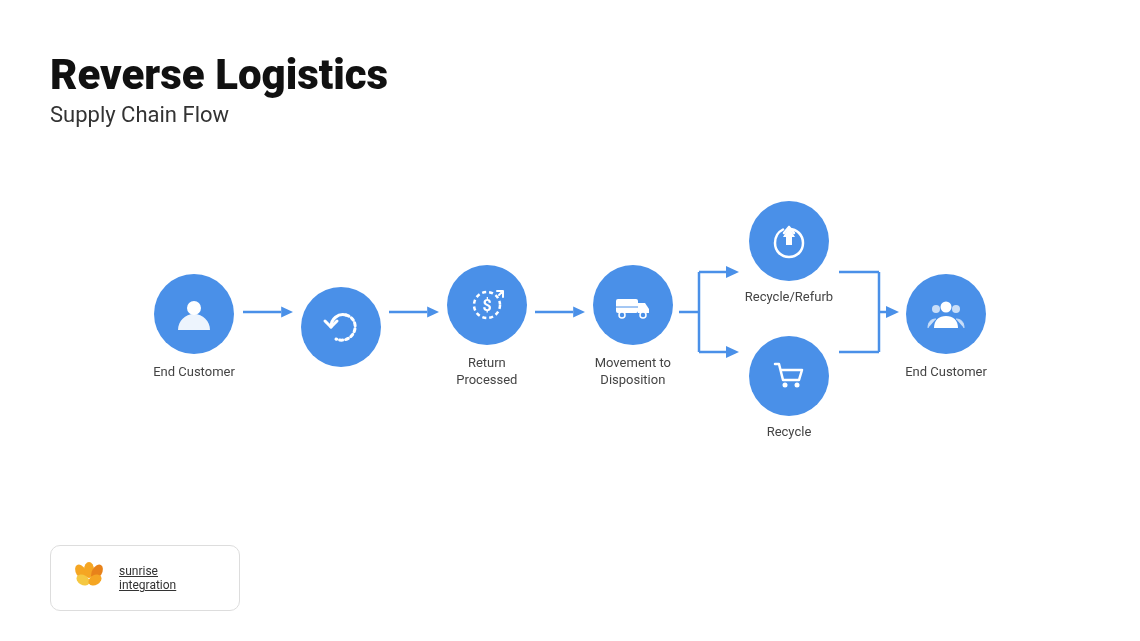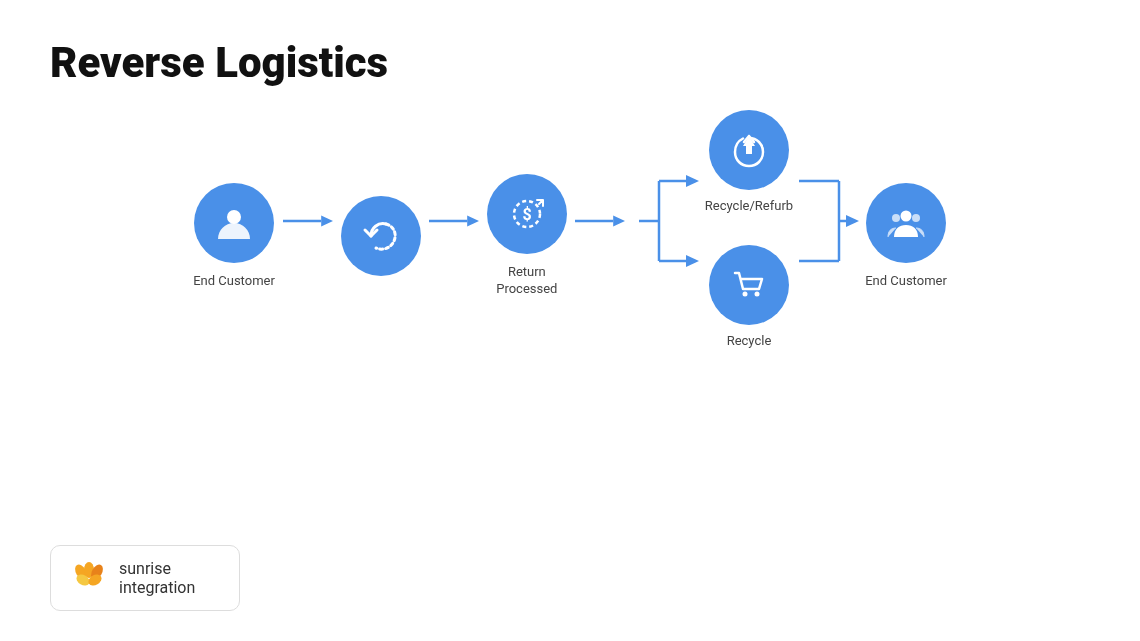--- a/index.html
+++ b/index.html
@@ -8,21 +8,21 @@
       font-family: -apple-system, BlinkMacSystemFont, 'Segoe UI', Roboto, sans-serif;
       width: 1140px;
       height: 641px;
       overflow: hidden;
       position: relative;
     }
     .page {
       width: 1140px;
       height: 641px;
       background: #ffffff;
-      padding: 40px 50px;
+      padding: 52px 50px;
       position: relative;
     }
     .title {
       font-size: 42px;
       font-weight: 900;
       color: #111111;
       line-height: 1.1;
       margin-bottom: 4px;
     }
     .subtitle {
@@ -88,40 +88,42 @@
       display: flex;
       align-items: center;
       gap: 10px;
       width: 190px;
     }
     .logo-icon {
       width: 40px;
       height: 40px;
     }
     .logo-text {
-      font-size: 16px;
+      font-size: 12px;
       color: #333;
       font-weight: 400;
       line-height: 1.2;
+      text-decoration: underline;
     }
     .logo-text span {
       display: block;
     }
     .branch-node {
       display: flex;
       flex-direction: column;
       align-items: center;
       gap: 8px;
     }
   </style>
 </head>
 <body>
 
 <div class="page">
   <h1 class="title">Reverse Logistics</h1>
+  <p class="subtitle">Supply Chain Flow</p>
 
   <div class="flow-container">
 
     <div class="node">
       <div class="circle">
 
         <svg viewBox="0 0 40 40">
           <circle cx="20" cy="14" r="7"></circle>
           <path d="M4 36c0-8.837 7.163-16 16-16s16 7.163 16 16" opacity="0.9"></path>
         </svg>
@@ -166,20 +168,33 @@
       <span class="node-label">Return<br>Processed</span>
     </div>
 
     <div class="arrow">
       <svg width="55" height="20" viewBox="0 0 55 20">
         <line x1="0" y1="10" x2="42" y2="10" stroke="#4a90e8" stroke-width="2.5"></line>
         <polygon points="42,4 55,10 42,16" fill="#4a90e8"></polygon>
       </svg>
     </div>
 
+    <div class="node">
+      <div class="circle">
+
+        <svg viewBox="0 0 40 40">
+          <rect x="3" y="14" width="22" height="14" rx="2" fill="white"></rect>
+          <path d="M25 18 L32 18 L36 24 L36 28 L25 28 Z" fill="white"></path>
+          <circle cx="9" cy="30" r="3" fill="#4a90e8" stroke="white" stroke-width="1.5"></circle>
+          <circle cx="30" cy="30" r="3" fill="#4a90e8" stroke="white" stroke-width="1.5"></circle>
+          <line x1="3" y1="22" x2="25" y2="22" stroke="#4a90e8" stroke-width="1"></line>
+        </svg>
+      </div>
+      <span class="node-label">Movement to<br>Disposition</span>
+    </div>
 
     <div style="display:flex;align-items:center;margin:0 6px;margin-bottom:30px;">
       <svg width="60" height="160" viewBox="0 0 60 160">
 
         <line x1="0" y1="80" x2="20" y2="80" stroke="#4a90e8" stroke-width="2.5"></line>
         <line x1="20" y1="80" x2="20" y2="40" stroke="#4a90e8" stroke-width="2.5"></line>
         <line x1="20" y1="40" x2="47" y2="40" stroke="#4a90e8" stroke-width="2.5"></line>
         <polygon points="47,34 60,40 47,46" fill="#4a90e8"></polygon>
 
         <line x1="20" y1="80" x2="20" y2="120" stroke="#4a90e8" stroke-width="2.5"></line>

